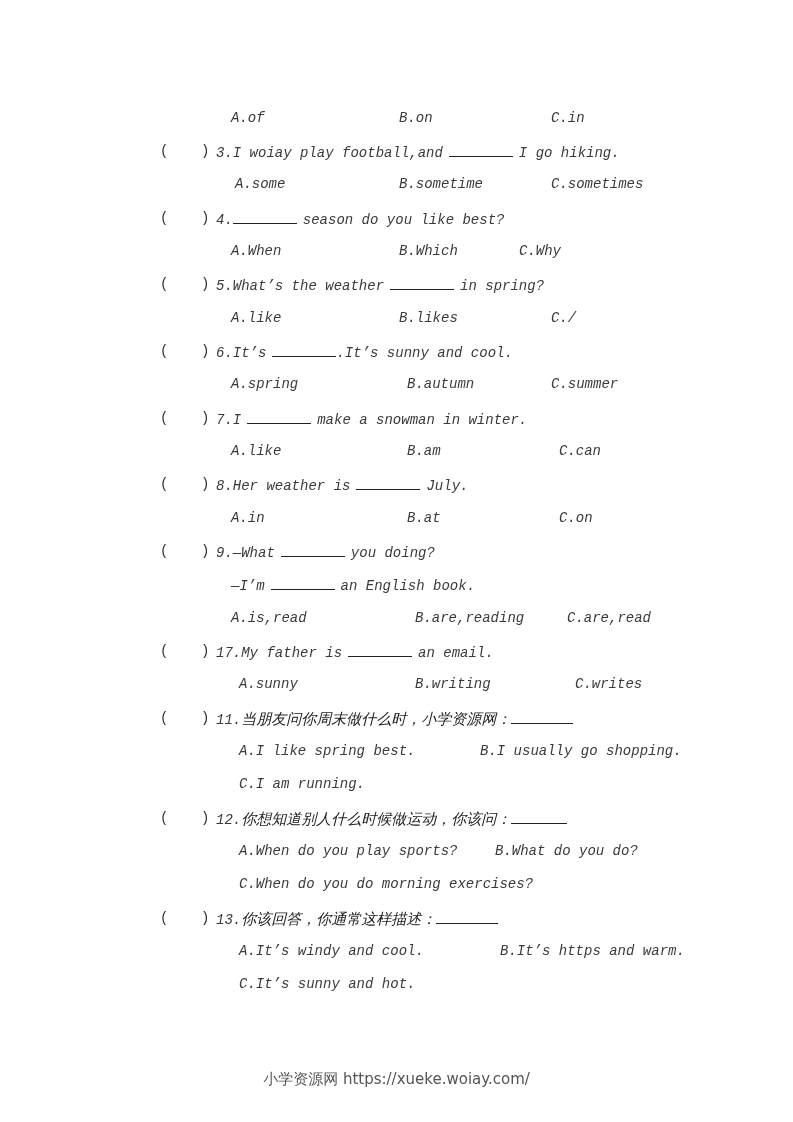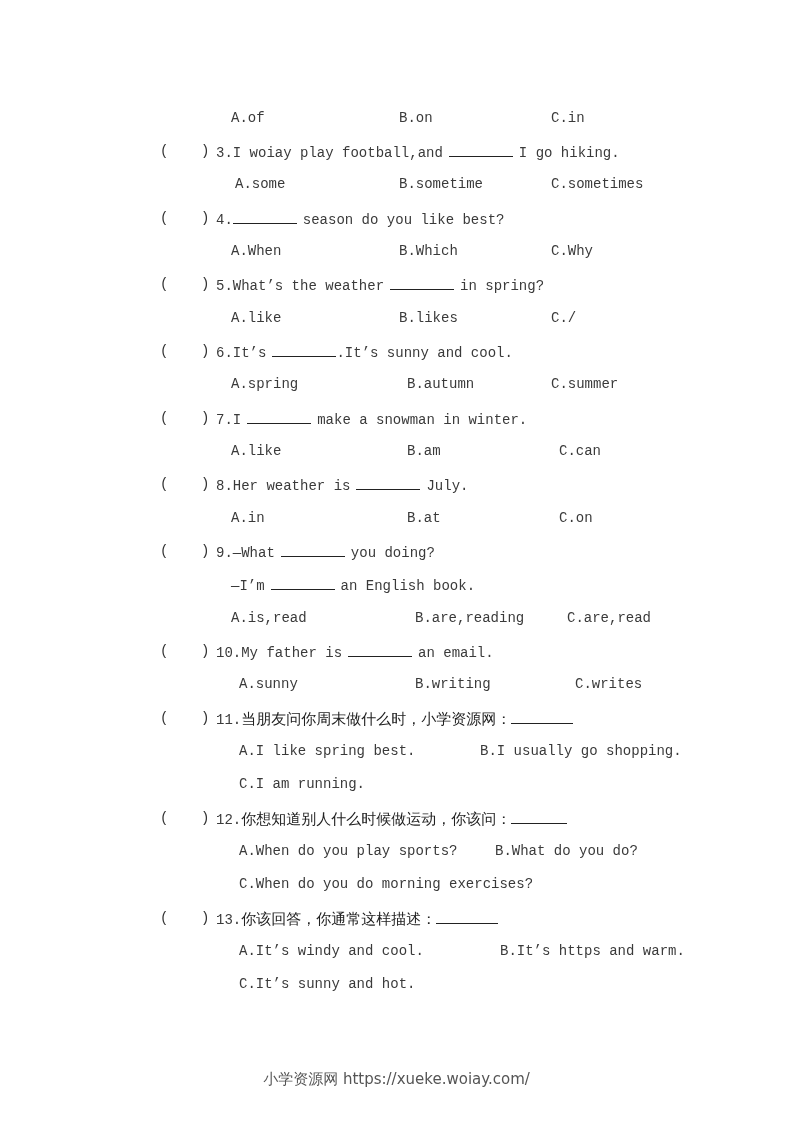--- a/index.html
+++ b/index.html
@@ -1,19 +1,19 @@
 <!DOCTYPE html>
 <html><head>
   <meta charset="utf-8">
   <style>
     html, body { margin: 0; padding: 0; background: #ffffff; }
     body { width: 793px; height: 1122px; position: relative; overflow: hidden; color: #333333;
            font-family: "DejaVu Serif", "Liberation Serif", serif; }
     .line { position: absolute; font-size: 14px; line-height: 18px; white-space: pre; color: #3a3a3a;
-            font-family: "Liberation Mono", "DejaVu Sans Mono", monospace; }
+            font-family: "Liberation Mono", "DejaVu Sans Mono", monospace; font-style: italic; }
     .cn { font-family: "DejaVu Sans", sans-serif; font-size: 15px; color: #222; }
     .blank { display: inline-block; border-bottom: 1px solid #222; height: 14px; vertical-align: baseline; margin: 0 6px; }
     .paren { position: absolute; font-size: 14px; line-height: 18px; color: #333;
              font-family: "Liberation Mono", monospace; }
     .footer { position: absolute; top: 1070px; left: 0; width: 793px; text-align: center;
               font-family: "DejaVu Sans", sans-serif; font-size: 15px; color: #555; }
   </style>
 </head>
 <body>
 
@@ -26,21 +26,21 @@
 <div class="line" style="top:142px;left:216px"><span>3.</span><span>I woiay play football,and</span><span class="blank" style="width:64px"></span><span>I go hiking.</span></div>
 <span class="line" style="top:175px;left:235px">A.some</span>
 <span class="line" style="top:175px;left:399px">B.sometime</span>
 <span class="line" style="top:175px;left:551px">C.sometimes</span>
 
 <span class="paren" style="top:209px;left:160px">(</span>
 <span class="paren" style="top:209px;left:201px">)</span>
 <div class="line" style="top:209px;left:216px"><span>4.</span><span class="blank" style="width:64px;margin-left:0"></span><span>season do you like best?</span></div>
 <span class="line" style="top:242px;left:231px">A.When</span>
 <span class="line" style="top:242px;left:399px">B.Which</span>
-<span class="line" style="top:242px;left:551px">C.Why</span>
+<span class="line" style="top:242px;left:519px">C.Why</span>
 
 <span class="paren" style="top:275px;left:160px">(</span>
 <span class="paren" style="top:275px;left:201px">)</span>
 <div class="line" style="top:275px;left:216px"><span>5.</span><span>What’s the weather</span><span class="blank" style="width:64px"></span><span>in spring?</span></div>
 <span class="line" style="top:309px;left:231px">A.like</span>
 <span class="line" style="top:309px;left:399px">B.likes</span>
 <span class="line" style="top:309px;left:551px">C./</span>
 
 <span class="paren" style="top:342px;left:160px">(</span>
 <span class="paren" style="top:342px;left:201px">)</span>
@@ -66,21 +66,21 @@
 <span class="paren" style="top:542px;left:160px">(</span>
 <span class="paren" style="top:542px;left:201px">)</span>
 <div class="line" style="top:542px;left:216px"><span>9.</span><span>—What</span><span class="blank" style="width:64px"></span><span>you doing?</span></div>
 <div class="line" style="top:575px;left:231px"><span>—I’m</span><span class="blank" style="width:64px"></span><span>an English book.</span></div>
 <span class="line" style="top:609px;left:231px">A.is,read</span>
 <span class="line" style="top:609px;left:415px">B.are,reading</span>
 <span class="line" style="top:609px;left:567px">C.are,read</span>
 
 <span class="paren" style="top:642px;left:160px">(</span>
 <span class="paren" style="top:642px;left:201px">)</span>
-<div class="line" style="top:642px;left:216px"><span>10.</span><span>My father is</span><span class="blank" style="width:64px"></span><span>an email.</span></div>
+<div class="line" style="top:642px;left:216px"><span>17.</span><span>My father is</span><span class="blank" style="width:64px"></span><span>an email.</span></div>
 <span class="line" style="top:675px;left:239px">A.sunny</span>
 <span class="line" style="top:675px;left:415px">B.writing</span>
 <span class="line" style="top:675px;left:575px">C.writes</span>
 
 <span class="paren" style="top:709px;left:160px">(</span>
 <span class="paren" style="top:709px;left:201px">)</span>
 <div class="line" style="top:709px;left:216px"><span>11.</span><span class="cn">当朋友问你周末做什么时，小学资源网：</span><span class="blank" style="width:62px;margin-left:0"></span></div>
 <span class="line" style="top:742px;left:239px">A.I like spring best.</span>
 <span class="line" style="top:742px;left:480px">B.I usually go shopping.</span>
 <span class="line" style="top:775px;left:239px">C.I am running.</span>

